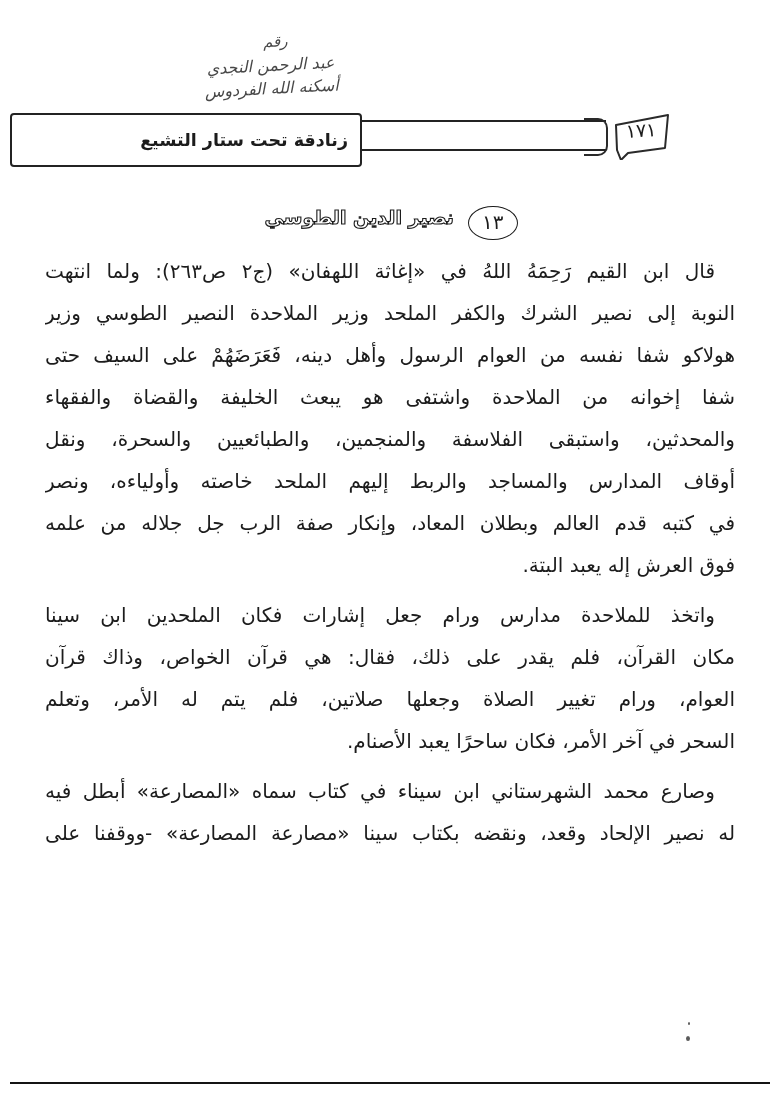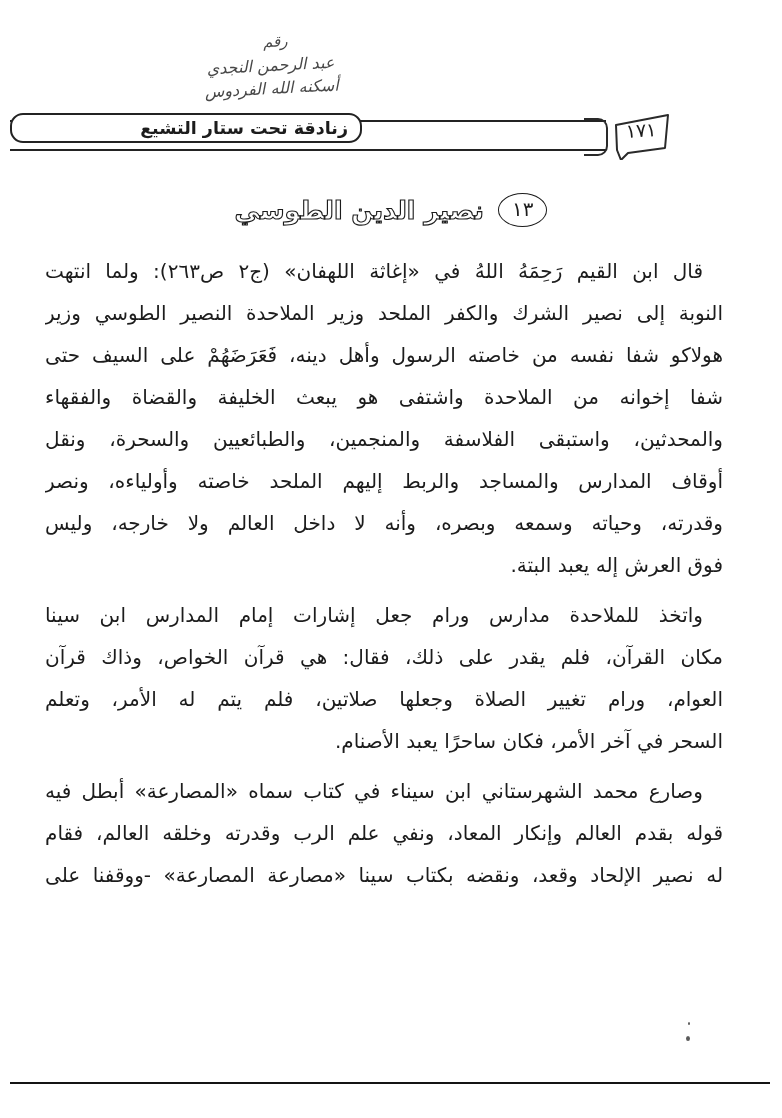--- a/index.html
+++ b/index.html
@@ -15,22 +15,22 @@
     color:#2e2e2e;opacity:.88;font-style:italic;line-height:1.45;
   }
   .handwriting .hw1{font-size:15px;padding-left:12px;}
   .handwriting .hw2,.handwriting .hw3{font-size:16px;letter-spacing:1px;}
   
   .header-band{position:absolute;top:112px;left:8px;right:90px;height:48px;}
   .band-line{position:absolute;right:86px;left:2px;border-top:2px solid #232323;}
   .band-line.top{top:8px;}
   .band-line.bottom{top:37px;}
   .title-box{
-    position:absolute;left:2px;right:330px;top:1px;height:30px;
-    background:#fff;border:2px solid #232323;border-radius:13px;
+    position:absolute;left:2px;right:330px;top:1px;height:54px;
+    background:#fff;border:2px solid #232323;border-radius:4px;
     display:flex;align-items:center;justify-content:flex-start;
     padding:0 12px;box-sizing:border-box;
   }
   .title-box .book-title{font-size:17.5px;font-weight:700;white-space:nowrap;}
   .page-tag{position:absolute;right:18px;top:0;width:66px;height:48px;}
   .page-tag svg{position:absolute;inset:0;}
   .page-num{
     position:absolute;right:8px;top:7px;width:50px;text-align:center;
     font-size:19px;transform:rotate(-4deg);font-weight:500;
   }
@@ -38,29 +38,29 @@
     position:absolute;right:84px;top:6px;width:22px;height:34px;
     border:2px solid #2a2a2a;border-left:0;border-radius:0 10px 10px 0;
   }
   
   .chapter{
     position:absolute;top:193px;right:0;left:0;
     display:flex;justify-content:center;align-items:center;gap:14px;
   }
   .chapter-num{
     border:1.7px solid #1c1c1c;border-radius:50%;
-    padding:2px 13px 4px 13px;font-size:20px;line-height:1.3;
+    padding:2px 13px 4px 13px;font-size:20px;line-height:1.3;margin-top:13px;
   }
-  .chapter-title{font-size:25px;font-weight:700;letter-spacing:1px;}
+  .chapter-title{font-size:19px;font-weight:700;letter-spacing:1px;}
   @supports (-webkit-text-stroke: 1px black){
     .chapter-title{color:#fff;-webkit-text-stroke:1.15px #1c1c1c;}
   }
   
   .body-text{position:absolute;top:250px;right:47px;left:45px;font-size:20px;}
-  .para{margin:0 12px 8px 0;}
+  .para{margin:0 0 8px 0;}
   .bline{
     height:42px;line-height:42px;white-space:nowrap;
     text-align:justify;text-align-last:justify;text-justify:inter-word;
     overflow:hidden;
   }
   .bline.first{padding-right:20px;}
   .bline.last{text-align-last:right;white-space:normal;}
   
   .stray-mark{position:absolute;left:686px;top:1022px;width:6px;height:22px;}
   .stray-mark i{position:absolute;background:#5a5a5a;border-radius:50%;}
@@ -100,38 +100,37 @@
   <div class="chapter">
     <span class="chapter-num">١٣</span>
     <span class="chapter-title">نصير الدين الطوسي</span>
   </div>
 
   <div class="body-text">
 
     <div class="para">
       <div class="bline first">قال ابن القيم رَحِمَهُ اللهُ في «إغاثة اللهفان» (ج٢ ص٢٦٣): ولما انتهت</div>
       <div class="bline">النوبة إلى نصير الشرك والكفر الملحد وزير الملاحدة النصير الطوسي وزير</div>
-      <div class="bline">هولاكو شفا نفسه من خاصته الرسول وأهل دينه، فَعَرَضَهُمْ على السيف حتى</div>
+      <div class="bline">هولاكو شفا نفسه من العوام الرسول وأهل دينه، فَعَرَضَهُمْ على السيف حتى</div>
       <div class="bline">شفا إخوانه من الملاحدة واشتفى هو يبعث الخليفة والقضاة والفقهاء</div>
       <div class="bline">والمحدثين، واستبقى الفلاسفة والمنجمين، والطبائعيين والسحرة، ونقل</div>
       <div class="bline">أوقاف المدارس والمساجد والربط إليهم الملحد خاصته وأولياءه، ونصر</div>
-      <div class="bline">وقدرته، وحياته وسمعه وبصره، وأنه لا داخل العالم ولا خارجه، وليس</div>
+      <div class="bline">في كتبه قدم العالم وبطلان المعاد، وإنكار صفة الرب جل جلاله من علمه</div>
       <div class="bline last">فوق العرش إله يعبد البتة.</div>
     </div>
 
     <div class="para">
-      <div class="bline first">واتخذ للملاحدة مدارس ورام جعل إشارات إمام المدارس ابن سينا</div>
+      <div class="bline first">واتخذ للملاحدة مدارس ورام جعل إشارات فكان الملحدين ابن سينا</div>
       <div class="bline">مكان القرآن، فلم يقدر على ذلك، فقال: هي قرآن الخواص، وذاك قرآن</div>
       <div class="bline">العوام، ورام تغيير الصلاة وجعلها صلاتين، فلم يتم له الأمر، وتعلم</div>
       <div class="bline last">السحر في آخر الأمر، فكان ساحرًا يعبد الأصنام.</div>
     </div>
 
     <div class="para">
       <div class="bline first">وصارع محمد الشهرستاني ابن سيناء في كتاب سماه «المصارعة» أبطل فيه</div>
-      <div class="bline">قوله بقدم العالم وإنكار المعاد، ونفي علم الرب وقدرته وخلقه العالم، فقام</div>
       <div class="bline">له نصير الإلحاد وقعد، ونقضه بكتاب سينا «مصارعة المصارعة» -ووقفنا على</div>
     </div>
 
   </div>
 
   <div class="stray-mark">
       <i class="m1"></i>
       <i class="m2"></i>
     </div>
 

